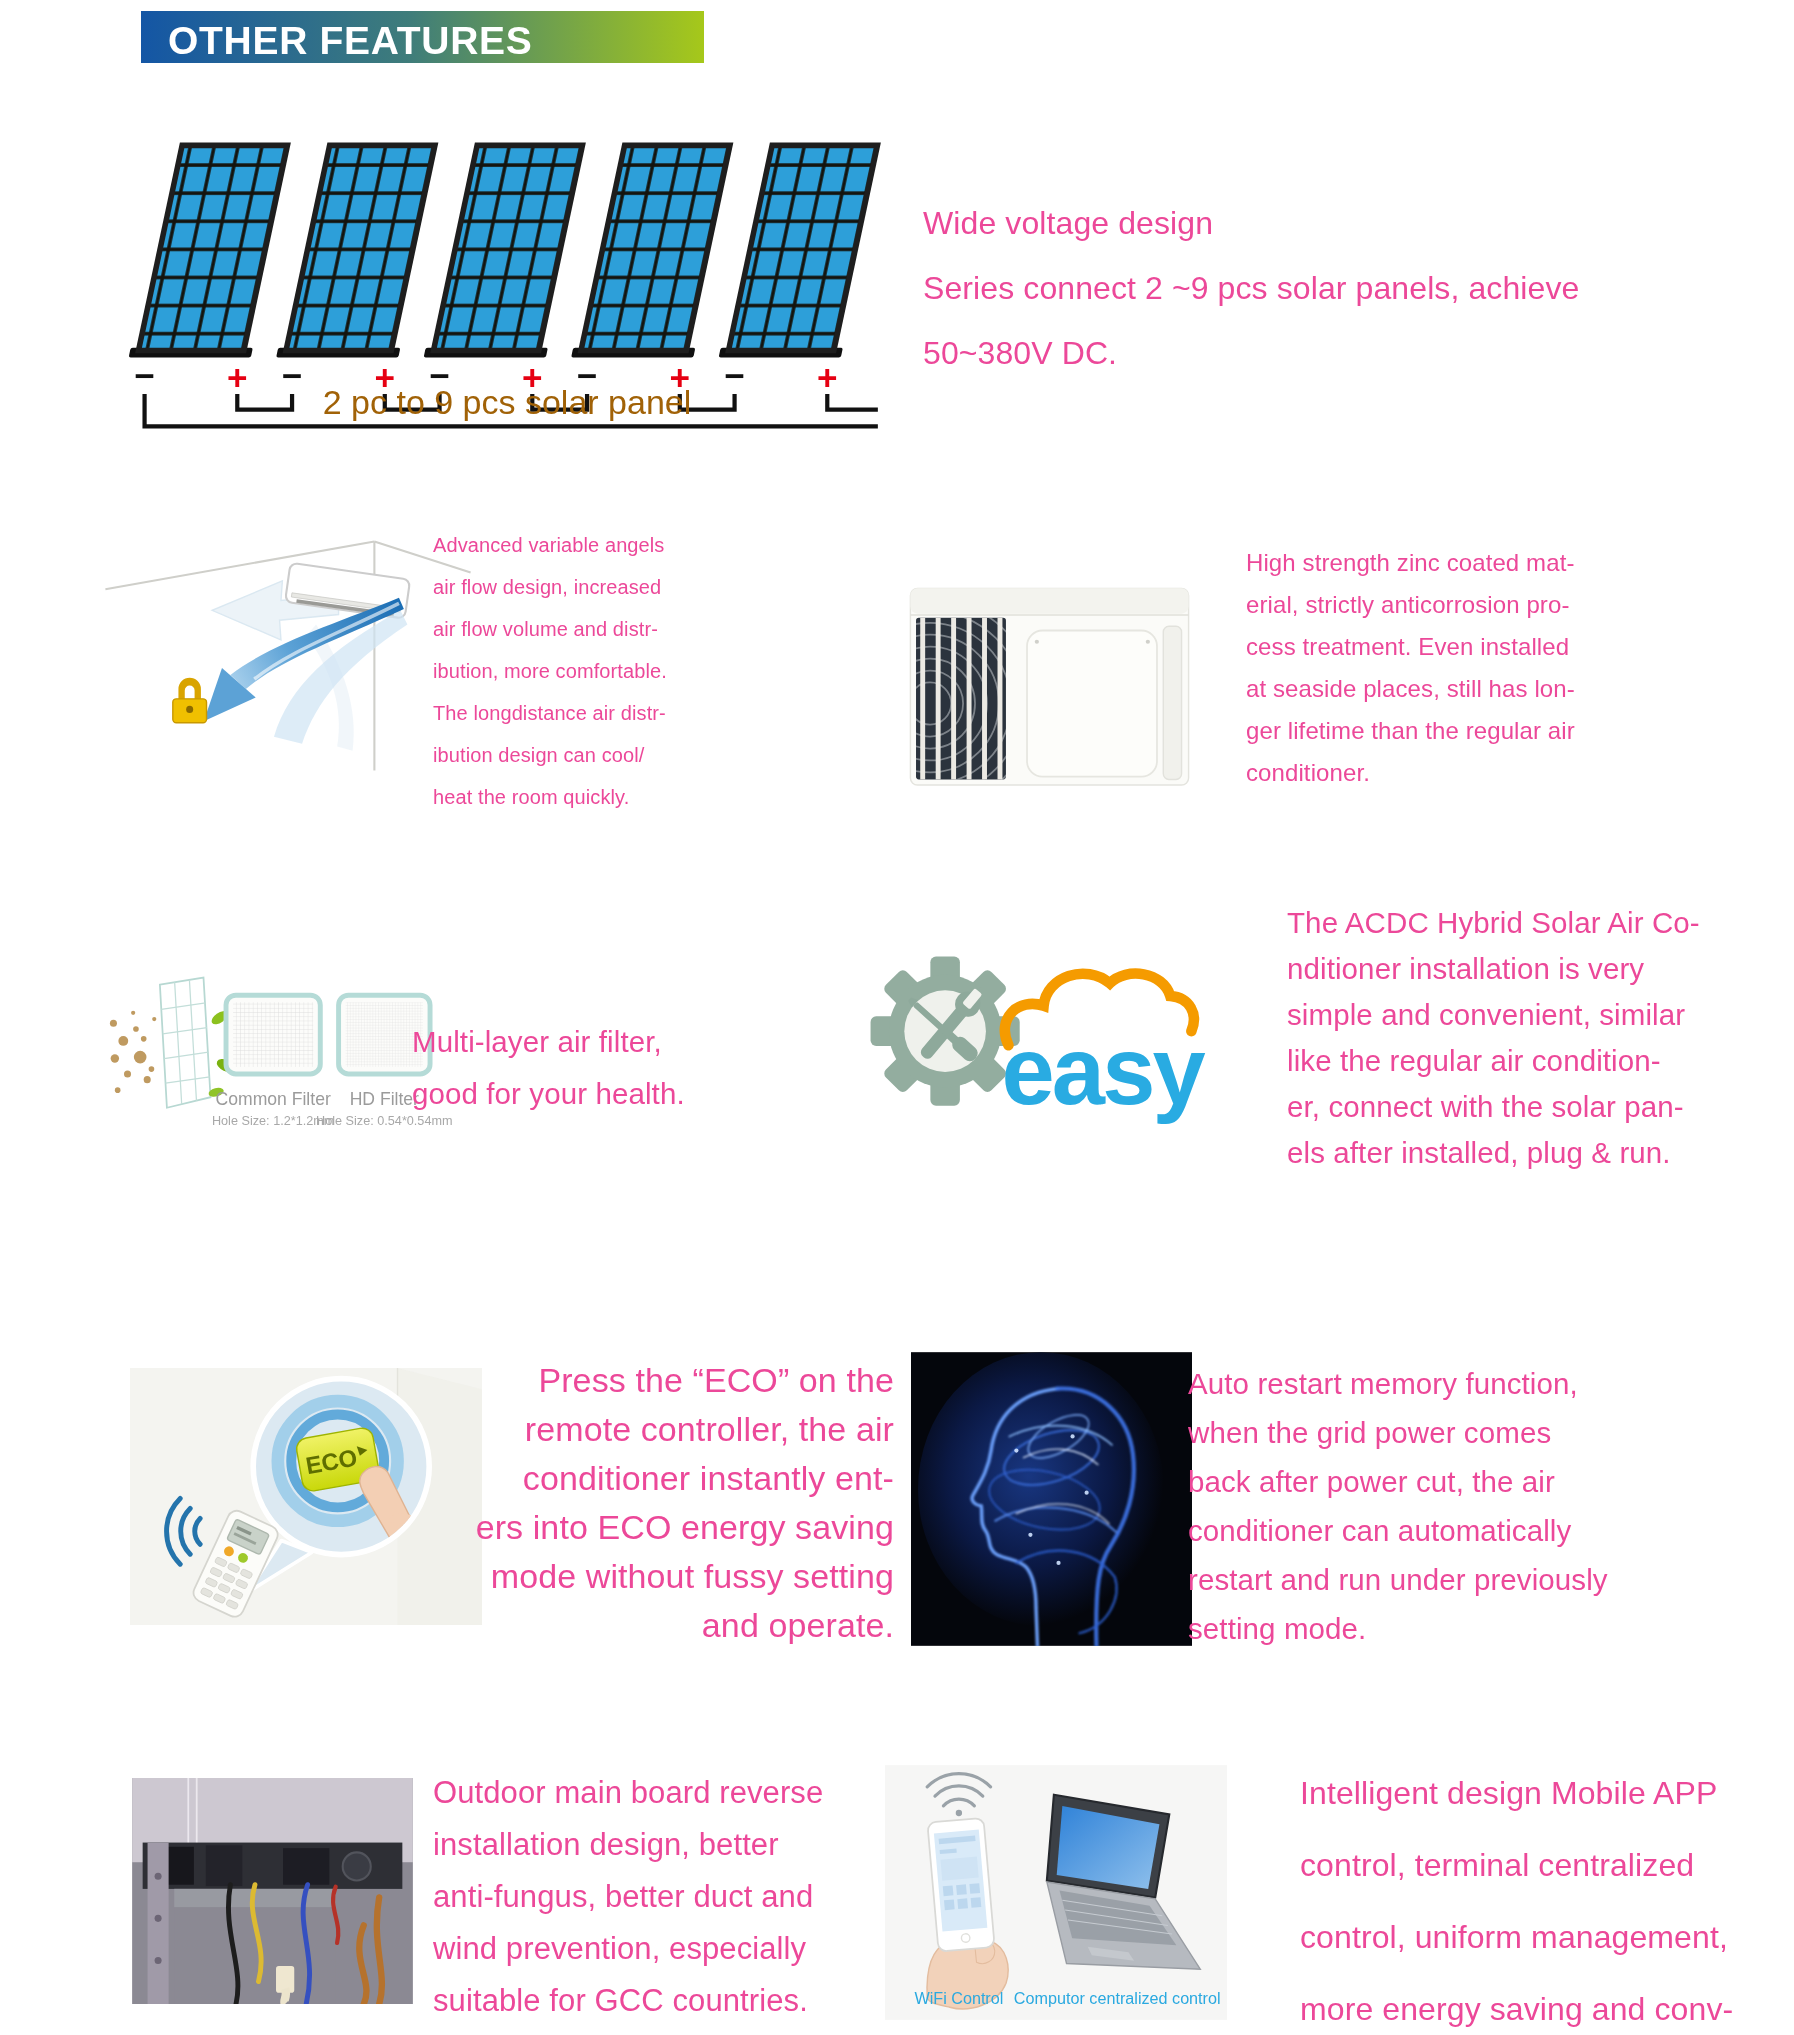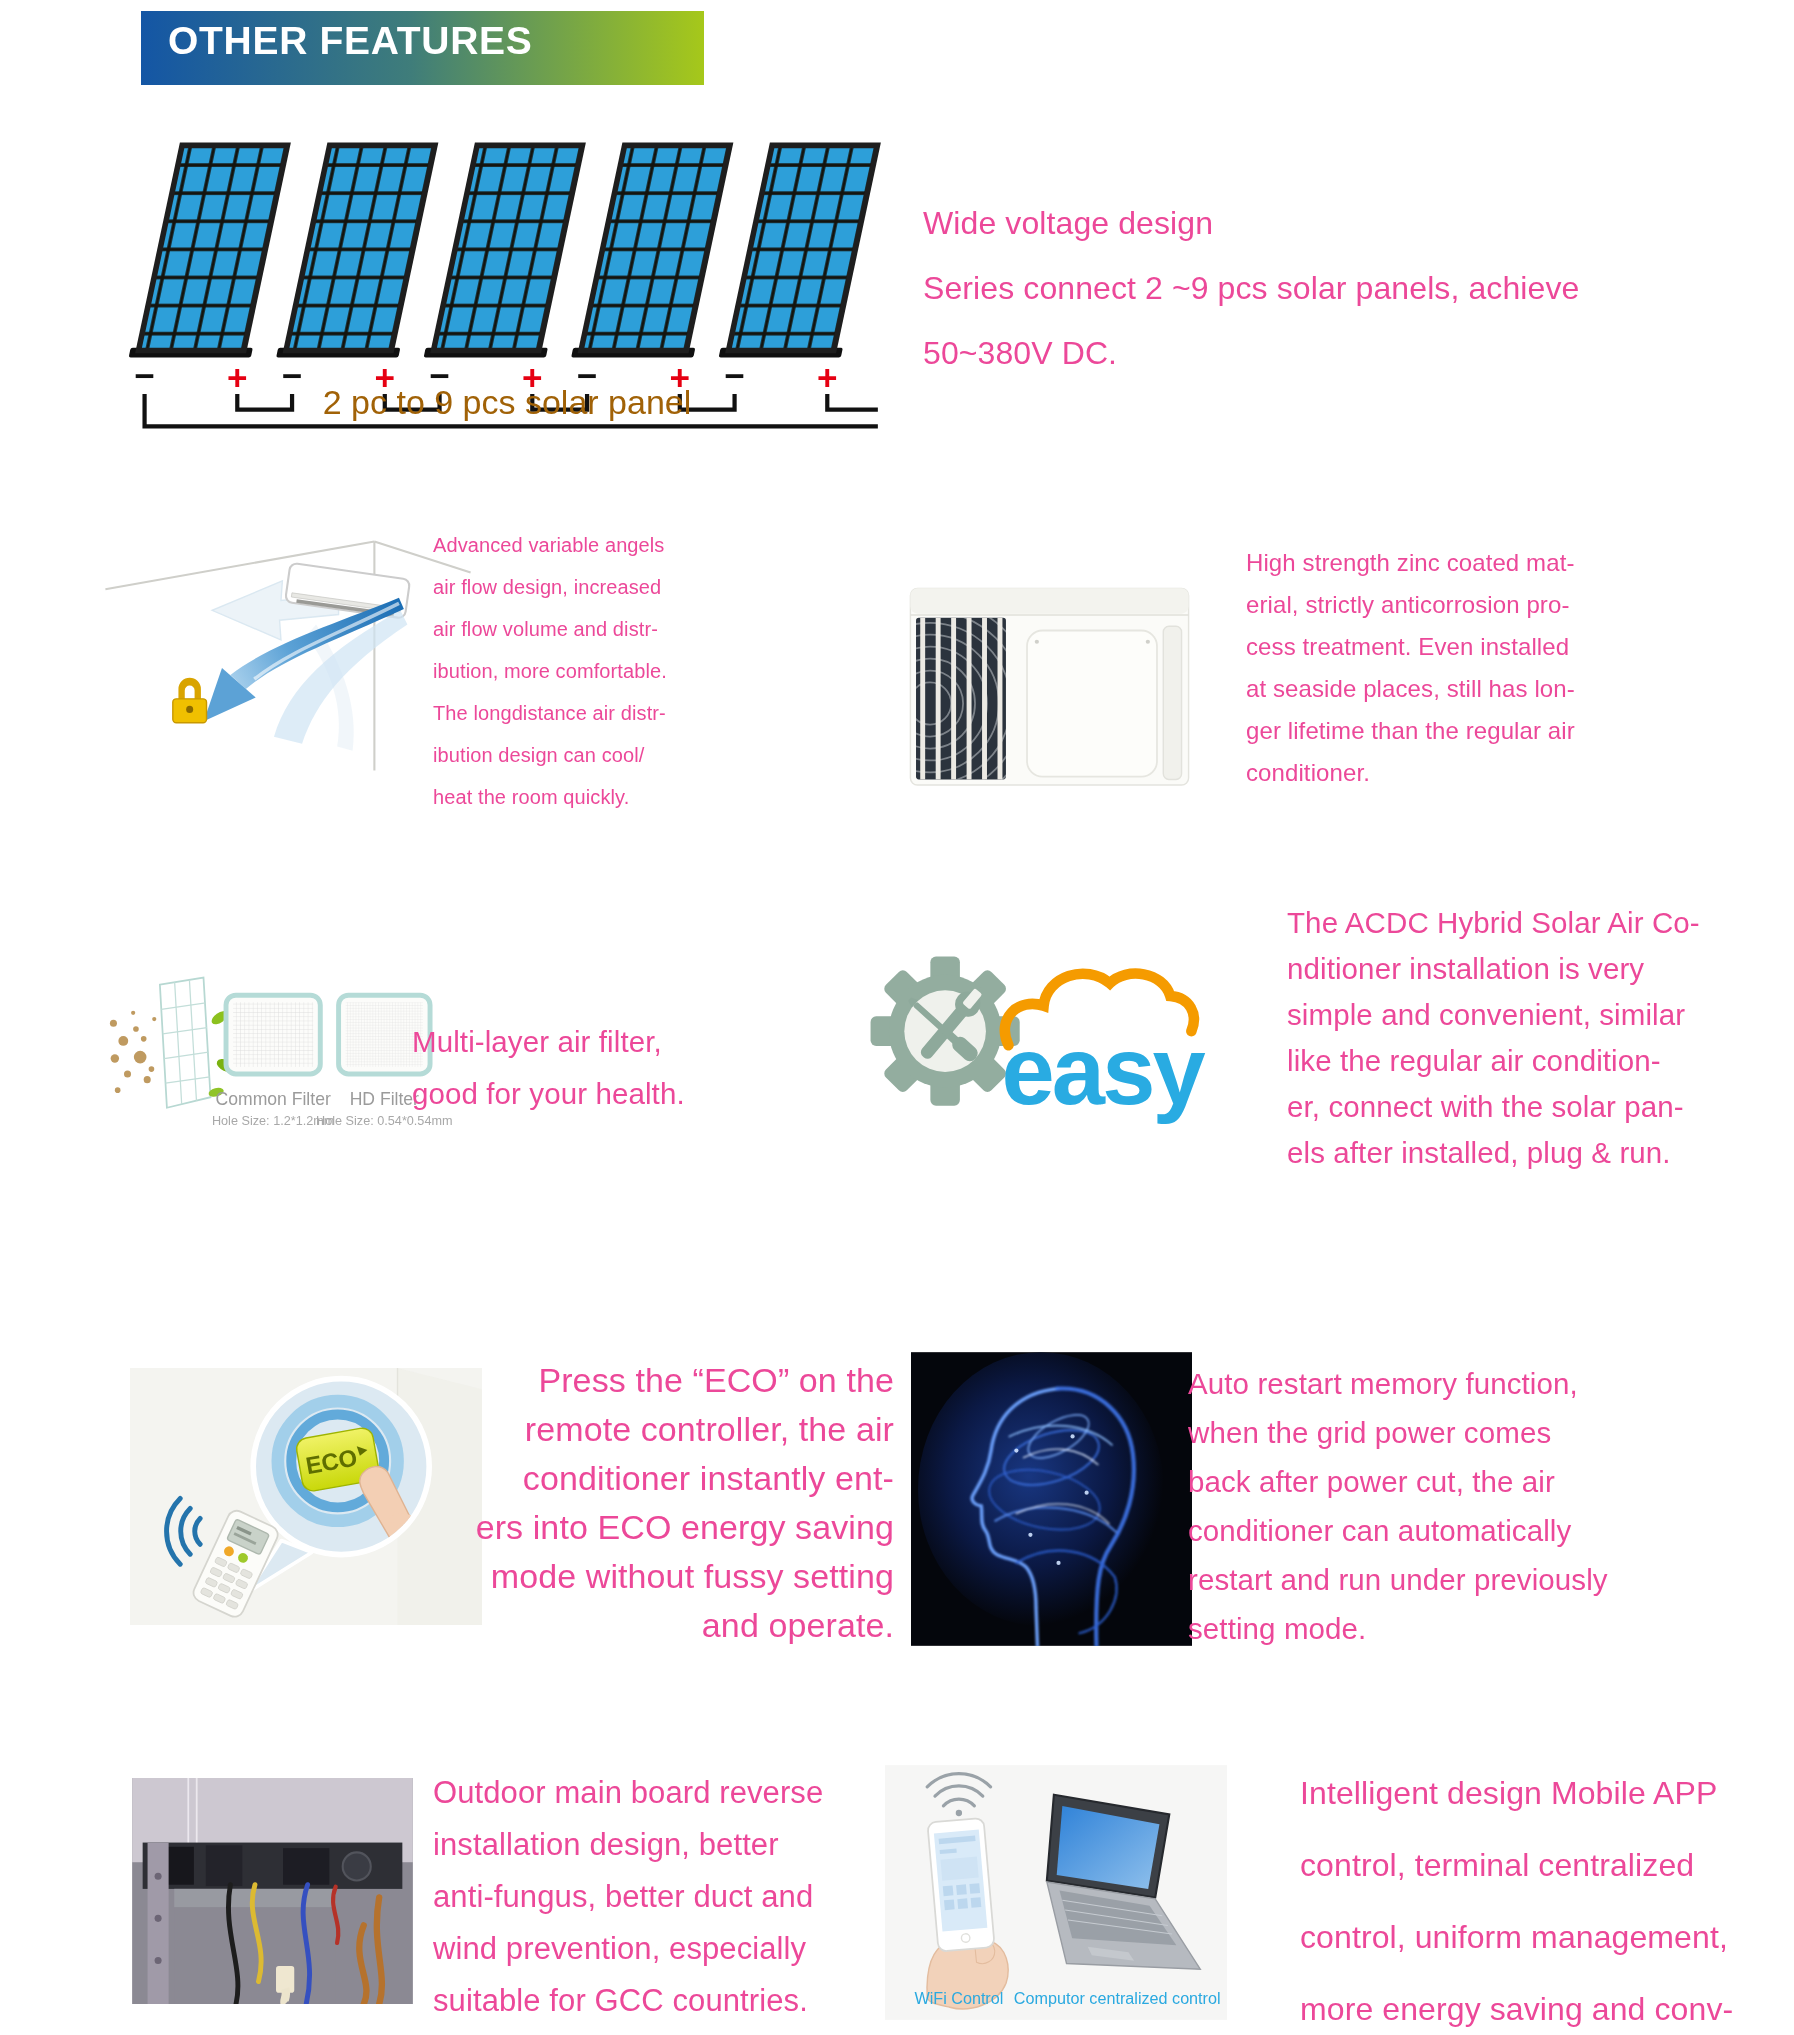--- a/index.html
+++ b/index.html
@@ -1,20 +1,20 @@
 <!DOCTYPE html>
 <html style="font-size:11.3px"><head>
 <meta charset="utf-8">
 <style>
   html,body{margin:0;padding:0;background:#ffffff;}
   #page{position:relative;width:1794px;height:2035px;background:#ffffff;overflow:hidden;
         font-family:"Liberation Sans",sans-serif;}
   .abs{position:absolute;}
   .para{position:absolute;white-space:pre-line;color:#ec4899;letter-spacing:0.1px;}
-  #banner{left:141px;top:11.3px;width:563px;height:74px;
+  #banner{left:141px;top:11.3px;width:563px;height:52px;
           background:linear-gradient(90deg,#1456a5 0%,#3f7d7a 48%,#a6c81a 100%);}
   #banner .t{color:#ffffff;font-weight:bold;font-size:39px;line-height:60px;padding-left:27px;letter-spacing:0.7px;}
   #solar-caption{left:120px;top:383px;width:774px;text-align:center;font-size:34px;color:#a16207;}
   #wide-voltage{left:923px;top:191px;width:851px;font-size:32px;line-height:65px;}
   #airflow-text{left:433px;top:524px;width:422px;font-size:20px;line-height:42px;}
   #zinc-text{left:1246px;top:542px;width:492px;font-size:24px;line-height:42px;}
   #filter-text{left:412px;top:1016px;width:422px;font-size:29.5px;line-height:52px;}
   #acdc-text{left:1245px;top:900px;width:520px;font-size:29.5px;line-height:46px;margin-left:42px;}
   #eco-text{left:458px;top:1356px;width:436px;font-size:34px;line-height:49px;text-align:right;}
   #restart-text{left:1188px;top:1359px;width:506px;font-size:29.5px;line-height:49px;}

